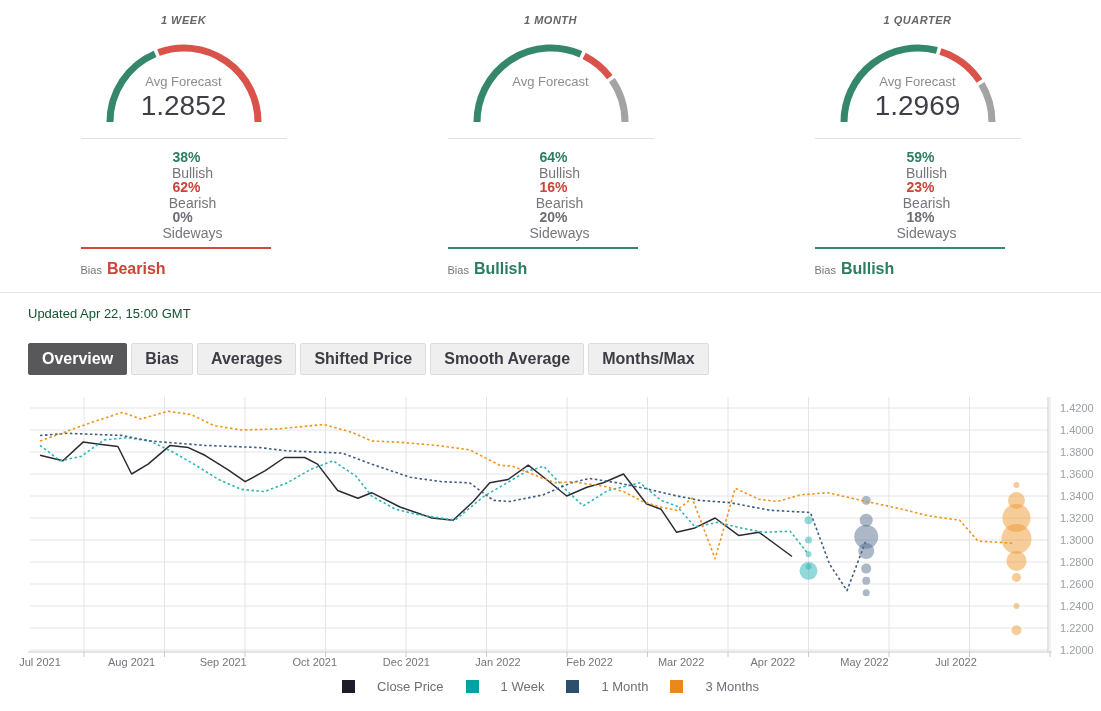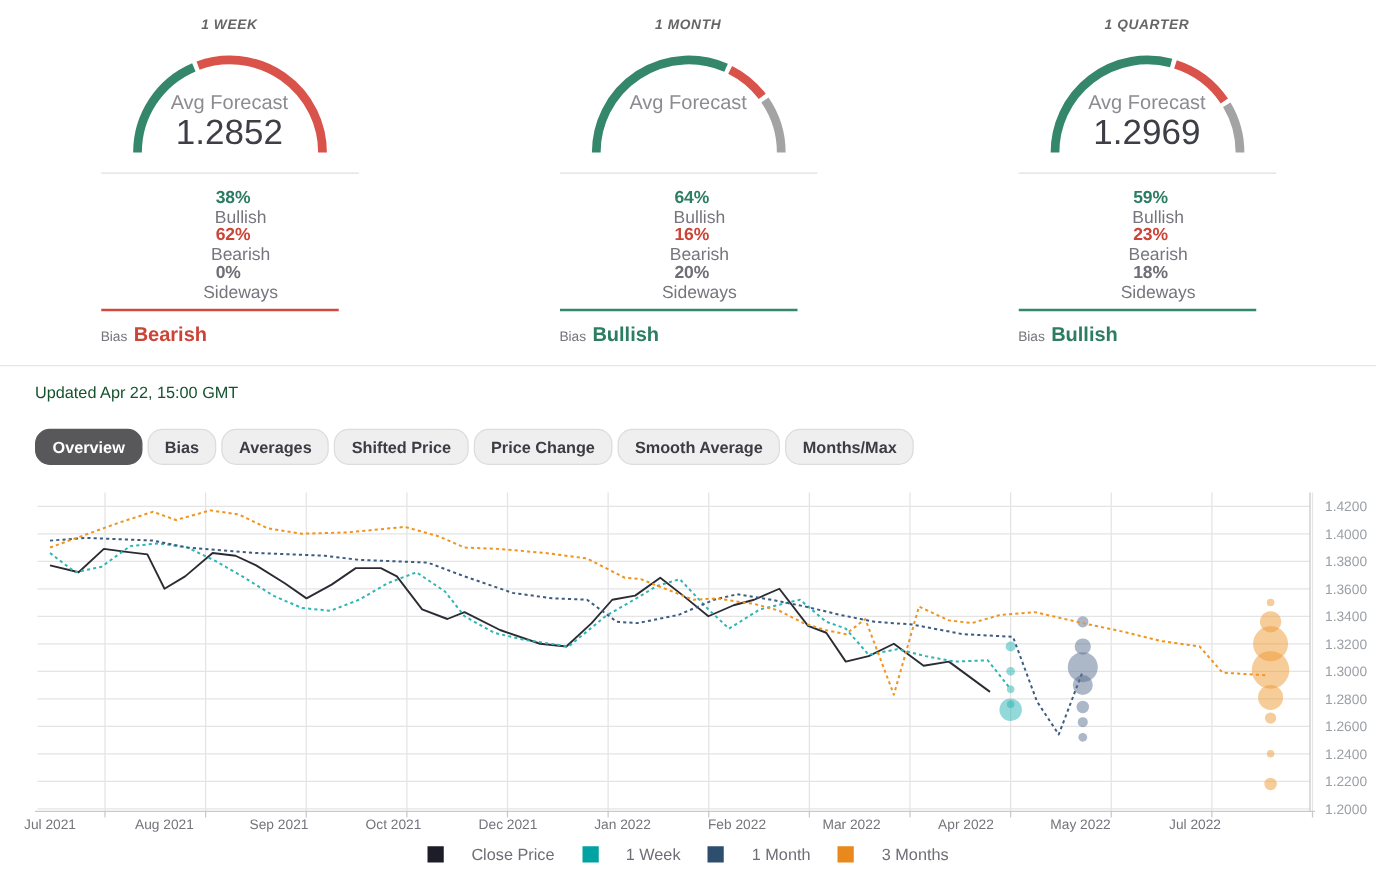--- a/index.html
+++ b/index.html
@@ -7,21 +7,21 @@
     font-family: "Liberation Sans", sans-serif; }
   
   .cards-row { display: flex; padding-top: 14px; }
   .card { width: 367px; display: flex; flex-direction: column; align-items: center; }
   .card-inner { width: 206px; }
   .card-title { text-align: center; font-size: 11px; font-style: italic; color: #666;
     letter-spacing: .5px; font-weight: bold; }
   .gauge-wrap { position: relative; width: 170px; height: 94px; margin: 8px auto 0; }
   .gauge-wrap svg { position: absolute; left: 0; top: 0; }
   .gauge-label { position: absolute; left: 0; right: 0; top: 40px; text-align: center;
-    font-size: 16px; color: #8b8b92; }
+    font-size: 13px; color: #8b8b92; }
   .gauge-value { position: absolute; left: 0; right: 0; top: 56px; text-align: center;
     font-size: 28px; color: #3e3e46; }
   .card-divider { height: 1px; background: #e0e0e0; margin-top: 10px; }
   .pct-rows { margin-top: 10px; }
   .pct-row { display: flex; align-items: center; height: 30px; padding-left: 18px;
     font-size: 14px; flex-direction: column; }
   .pct { font-weight: bold; width: 40px; }
   .pct-label { color: #75757d; }
   .bullish-t { color: #2c7d63; }
   .bearish-t { color: #cc4437; }
@@ -29,22 +29,22 @@
   .bias-underline { height: 2px; margin-top: 8px; width: 190px; }
   .bias-underline.bullish-b { background: #35876b; }
   .bias-underline.bearish-b { background: #d0493c; }
   .bias-row { margin-top: 11px; display: flex; align-items: baseline; }
   .bias-word { font-size: 11px; color: #75757d; margin-right: 5px; }
   .bias-value { font-size: 16px; font-weight: bold; }
   .section-divider { height: 1px; background: #e6e6e6; margin-top: 14px; }
   
   .updated { margin: 13px 0 0 28px; font-size: 13px; color: #14532d; }
   .tabs { display: flex; gap: 4px; margin: 22px 0 0 28px; }
-  .tab { font-size: 13px; font-weight: bold; color: #3c3c44; background: #efefef;
-    border: 1px solid #dcdcdc; border-radius: 12px; padding: 6px 13px; cursor: pointer;
+  .tab { font-size: 16px; font-weight: bold; color: #3c3c44; background: #efefef;
+    border: 1px solid #dcdcdc; border-radius: 2px; padding: 6px 13px; cursor: pointer;
     font-family: "Liberation Sans", sans-serif; }
   .tab.active { background: #58585a; border-color: #58585a; color: #fff; }
   
   .chart-svg { display: block; margin-top: 17px; }
   .legend { display: flex; justify-content: center; gap: 22px; margin-top: 2px; }
   .legend-item { display: flex; align-items: center; gap: 22px; font-size: 13px;
     color: #6e6e76; cursor: pointer; }
   .legend-swatch { width: 13px; height: 13px; display: inline-block; }
 </style>
 </head>
@@ -157,21 +157,20 @@
 
 <div class="section-divider"></div>
 
 <div class="updated">Updated Apr 22, 15:00 GMT</div>
 
 <div class="tabs">
   <button class="tab active">Overview</button>
   <button class="tab">Bias</button>
   <button class="tab">Averages</button>
   <button class="tab">Shifted Price</button>
-  <button class="tab">Price Change</button>
   <button class="tab">Smooth Average</button>
   <button class="tab">Months/Max</button>
 </div>
 
 <svg id="chart" class="chart-svg" width="1101" height="285">
     <g>
       <line x1="30" y1="16.00000000000017" x2="1048" y2="16.00000000000017" stroke="#e4e4e4" stroke-width="1"></line>
       <line x1="30" y1="38.00000000000023" x2="1048" y2="38.00000000000023" stroke="#e4e4e4" stroke-width="1"></line>
       <line x1="30" y1="60.00000000000023" x2="1048" y2="60.00000000000023" stroke="#e4e4e4" stroke-width="1"></line>
       <line x1="30" y1="82" x2="1048" y2="82" stroke="#e4e4e4" stroke-width="1"></line>

